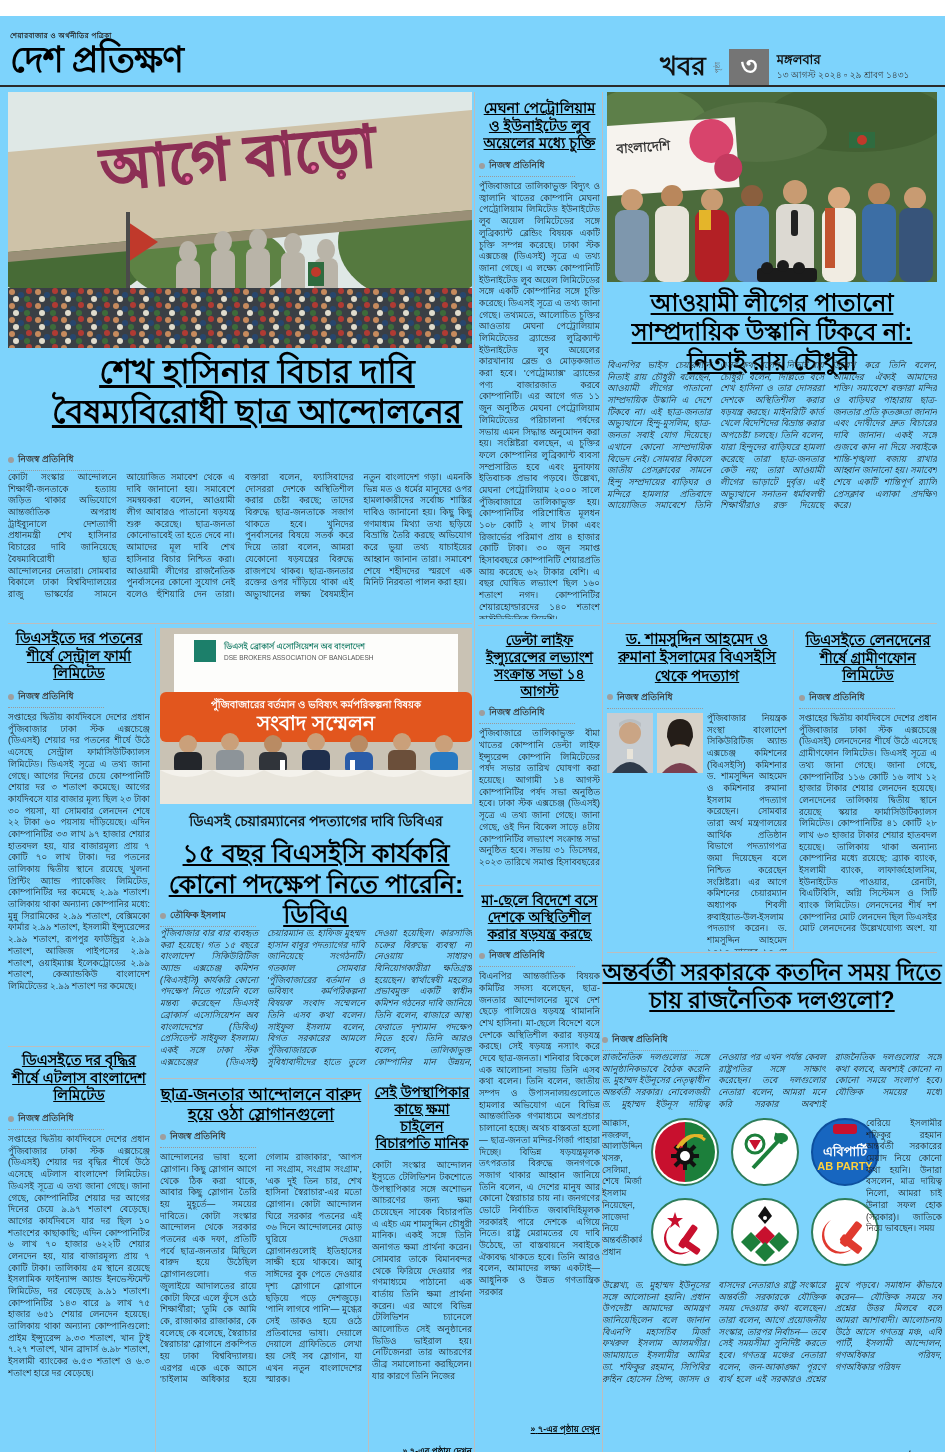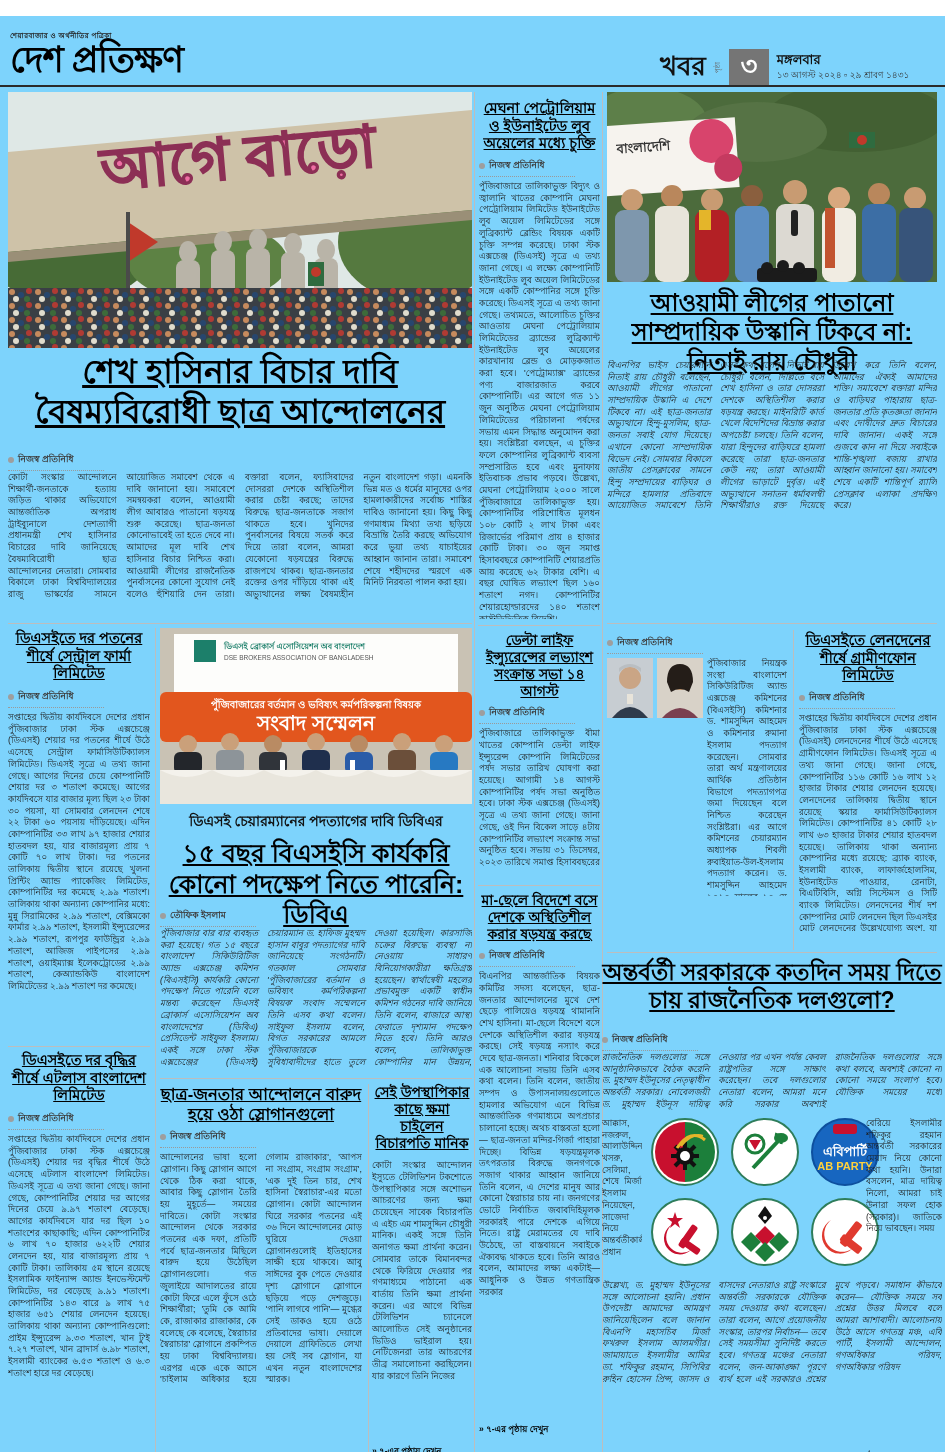--- a/index.html
+++ b/index.html
@@ -18,21 +18,21 @@
   .dateline{font-size:9px;color:#333;}
   
   .hl{font-weight:800;text-align:center;color:#000;line-height:1.22;text-decoration:underline;}
   .kicker{font-weight:700;text-align:center;color:#111;}
   .byline{font-size:9px;font-weight:700;color:#3c3c3c;display:flex;gap:4px;align-items:center;border-bottom:1px dotted #9a9a9a;padding-bottom:3px;margin-bottom:4px;width:fit-content;min-width:96px;}
   .byline .dot{width:6px;height:6px;border-radius:50%;background:#9e9e9e;flex:0 0 auto;}
   .bodytxt{font-size:8.8px;line-height:1.33;text-align:justify;color:#1d1d1d;overflow:hidden;}
   .cols2{column-count:2;column-gap:9px;}
   .cols3{column-count:3;column-gap:9px;font-style:italic;}
   .cols4{column-count:4;column-gap:10px;}
-  .cont{font-size:8.6px;font-weight:800;color:#000;white-space:nowrap;}
+  .cont{font-size:8.6px;font-weight:800;color:#000;text-align:right;white-space:nowrap;text-decoration:underline;}
   .photo{position:absolute;overflow:hidden;background:#ddd;}
   .photo svg{display:block;}
   .portrait{width:46px;height:60px;background:#cfcfcf;float:left;margin:0 4px 3px 0;overflow:hidden;}
   .logo-grid{display:grid;grid-template-columns:repeat(3,70px);grid-auto-rows:74px;gap:6px 10px;justify-content:center;align-content:center;}
   .logo{width:68px;height:68px;}
 </style>
 </head>
 <body>
 
 <div id="page">
@@ -99,21 +99,21 @@
           <rect x="306" y="166" width="24" height="48" rx="8"></rect>
       </g>
       <rect x="300" y="170" width="16" height="24" fill="#2f6b3f"></rect>
       <circle cx="308" cy="180" r="5" fill="#c0392b"></circle>
       <polygon points="120,130 120,170 150,150" fill="#c0392b"></polygon>
       <rect x="118" y="120" width="4" height="90" fill="#4a4a4a"></rect>
       <rect y="196" width="464" height="60" fill="url(#crowd)"></rect>
     </svg>
   </div>
 
-  <section class="abs" style="left:8px;top:336px;width:464px;">
+  <section class="abs" style="left:25px;top:336px;width:464px;">
     <div class="hl" style="font-size:33px;">শেখ হাসিনার বিচার দাবি বৈষম্যবিরোধী ছাত্র আন্দোলনের</div>
   </section>
   <div class="abs byline" style="left:8px;top:436px;">
     <span class="dot"></span>
     <span>নিজস্ব প্রতিনিধি</span>
   </div>
   <div class="abs bodytxt cols4" style="left:8px;top:456px;width:464px;height:146px;">কোটা সংস্কার আন্দোলনে শিক্ষার্থী-জনতাকে হত্যায় জড়িত থাকার অভিযোগে আন্তর্জাতিক অপরাধ ট্রাইব্যুনালে দেশত্যাগী প্রধানমন্ত্রী শেখ হাসিনার বিচারের দাবি জানিয়েছে বৈষম্যবিরোধী ছাত্র আন্দোলনের নেতারা। সোমবার বিকালে ঢাকা বিশ্ববিদ্যালয়ের রাজু ভাস্কর্যের সামনে আয়োজিত সমাবেশ থেকে এ দাবি জানানো হয়। সমাবেশে সমন্বয়করা বলেন, আওয়ামী লীগ আবারও পাতানো ষড়যন্ত্র শুরু করেছে। ছাত্র-জনতা কোনোভাবেই তা হতে দেবে না। আমাদের মূল দাবি শেখ হাসিনার বিচার নিশ্চিত করা। আওয়ামী লীগের রাজনৈতিক পুনর্বাসনের কোনো সুযোগ নেই বলেও হুঁশিয়ারি দেন তারা। বক্তারা বলেন, ফ্যাসিবাদের দোসররা দেশকে অস্থিতিশীল করার চেষ্টা করছে; তাদের বিরুদ্ধে ছাত্র-জনতাকে সজাগ থাকতে হবে। খুনিদের পুনর্বাসনের বিষয়ে সতর্ক করে দিয়ে তারা বলেন, আমরা যেকোনো ষড়যন্ত্রের বিরুদ্ধে রাজপথে থাকব। ছাত্র-জনতার রক্তের ওপর দাঁড়িয়ে থাকা এই অভ্যুত্থানের লক্ষ্য বৈষম্যহীন নতুন বাংলাদেশ গড়া। এমনকি ভিন্ন মত ও ধর্মের মানুষের ওপর হামলাকারীদের সর্বোচ্চ শাস্তির দাবিও জানানো হয়। কিছু কিছু গণমাধ্যম মিথ্যা তথ্য ছড়িয়ে বিভ্রান্তি তৈরি করছে অভিযোগ করে ভুয়া তথ্য যাচাইয়ের আহ্বান জানান তারা। সমাবেশ শেষে শহীদদের স্মরণে এক মিনিট নিরবতা পালন করা হয়।</div>
 
   <section class="abs" style="left:8px;top:614px;width:142px;">
     <div class="hl" style="font-size:14.5px;">ডিএসইতে দর পতনের শীর্ষে সেন্ট্রাল ফার্মা লিমিটেড</div>
@@ -270,20 +270,21 @@
         <circle cx="255" cy="48" r="5" fill="#c0392b"></circle>
     </svg>
   </div>
 
   <section class="abs" style="left:607px;top:272px;width:330px;">
     <div class="hl" style="font-size:24px;">আওয়ামী লীগের পাতানো সাম্প্রদায়িক উস্কানি টিকবে না: নিতাই রায় চৌধুরী</div>
   </section>
   <div class="abs bodytxt cols3" style="left:607px;top:344px;width:330px;height:258px;">বিএনপির ভাইস চেয়ারম্যান নিতাই রায় চৌধুরী বলেছেন, আওয়ামী লীগের পাতানো সাম্প্রদায়িক উস্কানি এ দেশে টিকবে না। এই ছাত্র-জনতার অভ্যুত্থানে হিন্দু-মুসলিম, ছাত্র-জনতা সবাই যোগ দিয়েছে। এখানে কোনো সাম্প্রদায়িক বিভেদ নেই। সোমবার বিকালে জাতীয় প্রেসক্লাবের সামনে হিন্দু সম্প্রদায়ের বাড়িঘর ও মন্দিরে হামলার প্রতিবাদে আয়োজিত সমাবেশে তিনি এসব কথা বলেন। নিতাই রায় চৌধুরী বলেন, দিল্লিতে বসে শেখ হাসিনা ও তার দোসররা দেশকে অস্থিতিশীল করার ষড়যন্ত্র করছে। মাইনরিটি কার্ড খেলে বিদেশিদের বিভ্রান্ত করার অপচেষ্টা চলছে। তিনি বলেন, যারা হিন্দুদের বাড়িঘরে হামলা করেছে তারা ছাত্র-জনতার কেউ নয়; তারা আওয়ামী লীগের ভাড়াটে দুর্বৃত্ত। এই অভ্যুত্থানে সনাতন ধর্মাবলম্বী শিক্ষার্থীরাও রক্ত দিয়েছে উল্লেখ করে তিনি বলেন, আমাদের ঐক্যই আমাদের শক্তি। সমাবেশে বক্তারা মন্দির ও বাড়িঘর পাহারায় ছাত্র-জনতার প্রতি কৃতজ্ঞতা জানান এবং দোষীদের দ্রুত বিচারের দাবি জানান। একই সঙ্গে গুজবে কান না দিয়ে সবাইকে শান্তি-শৃঙ্খলা বজায় রাখার আহ্বান জানানো হয়। সমাবেশ শেষে একটি শান্তিপূর্ণ র‍্যালি প্রেসক্লাব এলাকা প্রদক্ষিণ করে।</div>
 
   <section class="abs" style="left:607px;top:614px;width:180px;">
+    <div class="hl" style="font-size:15px;">ড. শামসুদ্দিন আহমেদ ও রুমানা ইসলামের বিএসইসি থেকে পদত্যাগ</div>
     <div class="byline" style="margin-top:5px;">
       <span class="dot"></span>
       <span>নিজস্ব প্রতিনিধি</span>
     </div>
     <div style="overflow:hidden;height:238px;">
       <span class="portrait">
         <svg width="46" height="60" viewBox="0 0 46 60">
             <rect width="46" height="60" fill="#c7cdd2"></rect>
             <circle cx="23" cy="20" r="11" fill="#caa585"></circle>
             <path d="M12 14 q11 -10 22 0 v-4 q-11 -8 -22 0 Z" fill="#b9bec2"></path>

